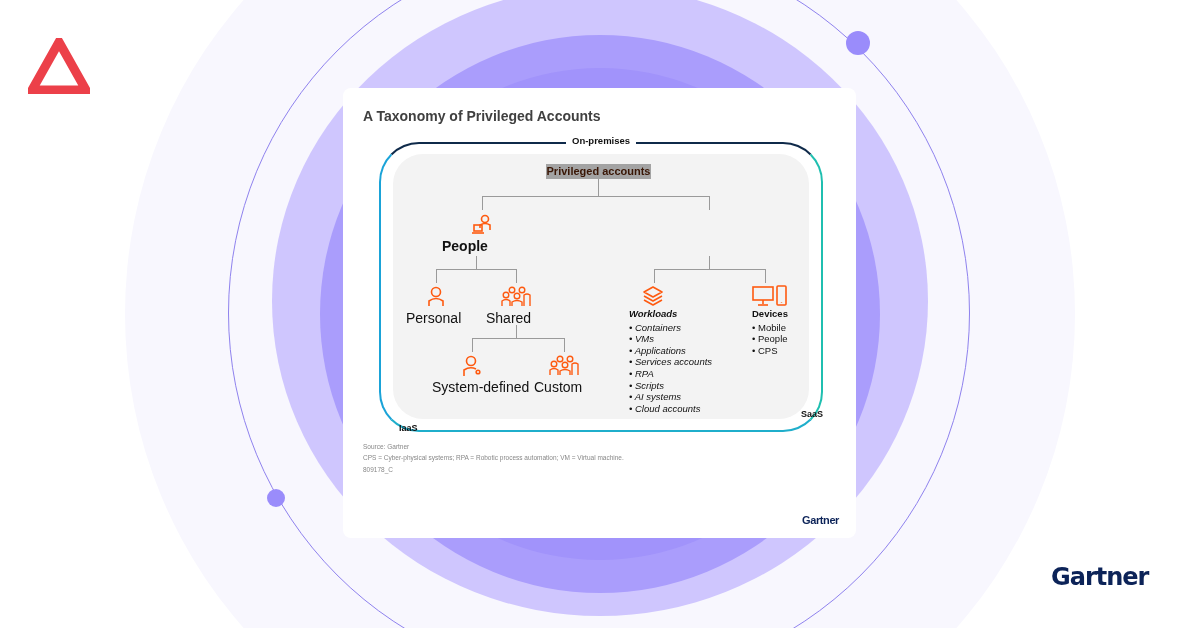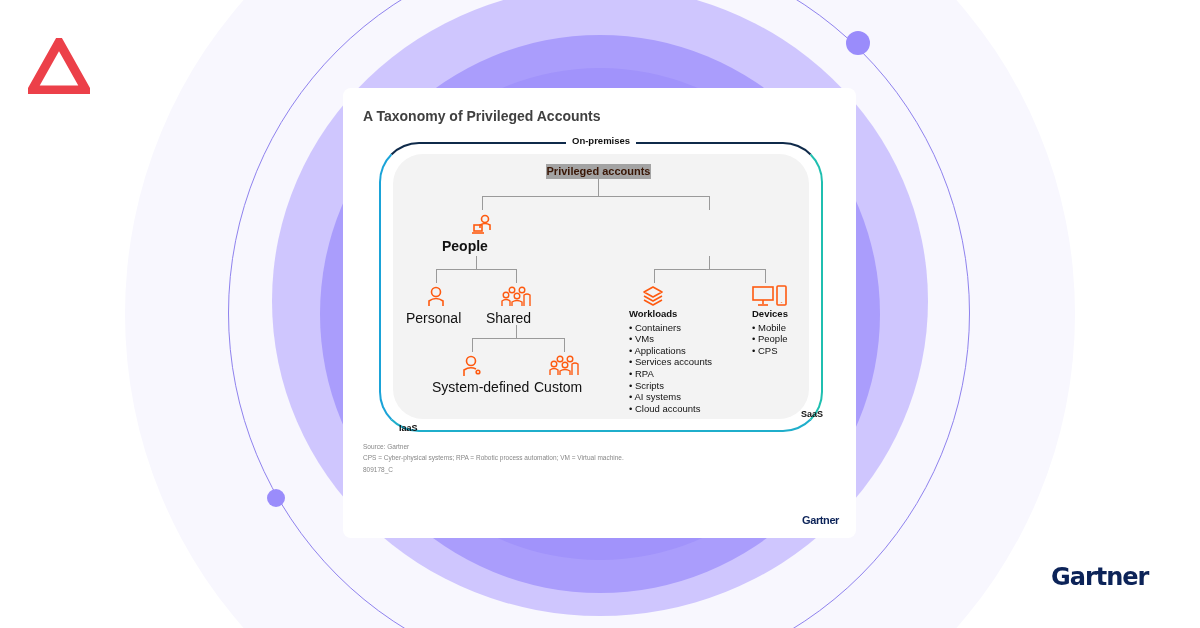--- a/index.html
+++ b/index.html
@@ -128,21 +128,21 @@
     </svg>
     <span class="lbl">Custom</span>
   </div>
 
 
   <div class="line" style="left:366px;top:168px;width:1px;height:13px;"></div>
   <div class="line" style="left:311px;top:181px;width:112px;height:1px;"></div>
   <div class="line" style="left:311px;top:181px;width:1px;height:14px;"></div>
   <div class="line" style="left:422px;top:181px;width:1px;height:14px;"></div>
 
-  <div class="list" style="left:286px;top:197px;">
+  <div class="list" style="left:286px;top:197px;font-style:italic;">
     <svg width="24" height="22" viewBox="0 0 24 22" style="margin:0 0 1px 12px;">
       <path d="M12 2 L21 7 L12 12 L3 7 Z" fill="none" stroke="#fe5a10" stroke-width="1.6" stroke-linejoin="round"></path>
       <path d="M3 11 L12 16 L21 11" fill="none" stroke="#fe5a10" stroke-width="1.6" stroke-linejoin="round"></path>
       <path d="M3 15 L12 20 L21 15" fill="none" stroke="#fe5a10" stroke-width="1.6" stroke-linejoin="round"></path>
     </svg>
     <div class="list-title">Workloads</div>
     <div>• <span>Containers</span></div>
     <div>• <span>VMs</span></div>
     <div>• <span>Applications</span></div>
     <div>• <span>Services accounts</span></div>

